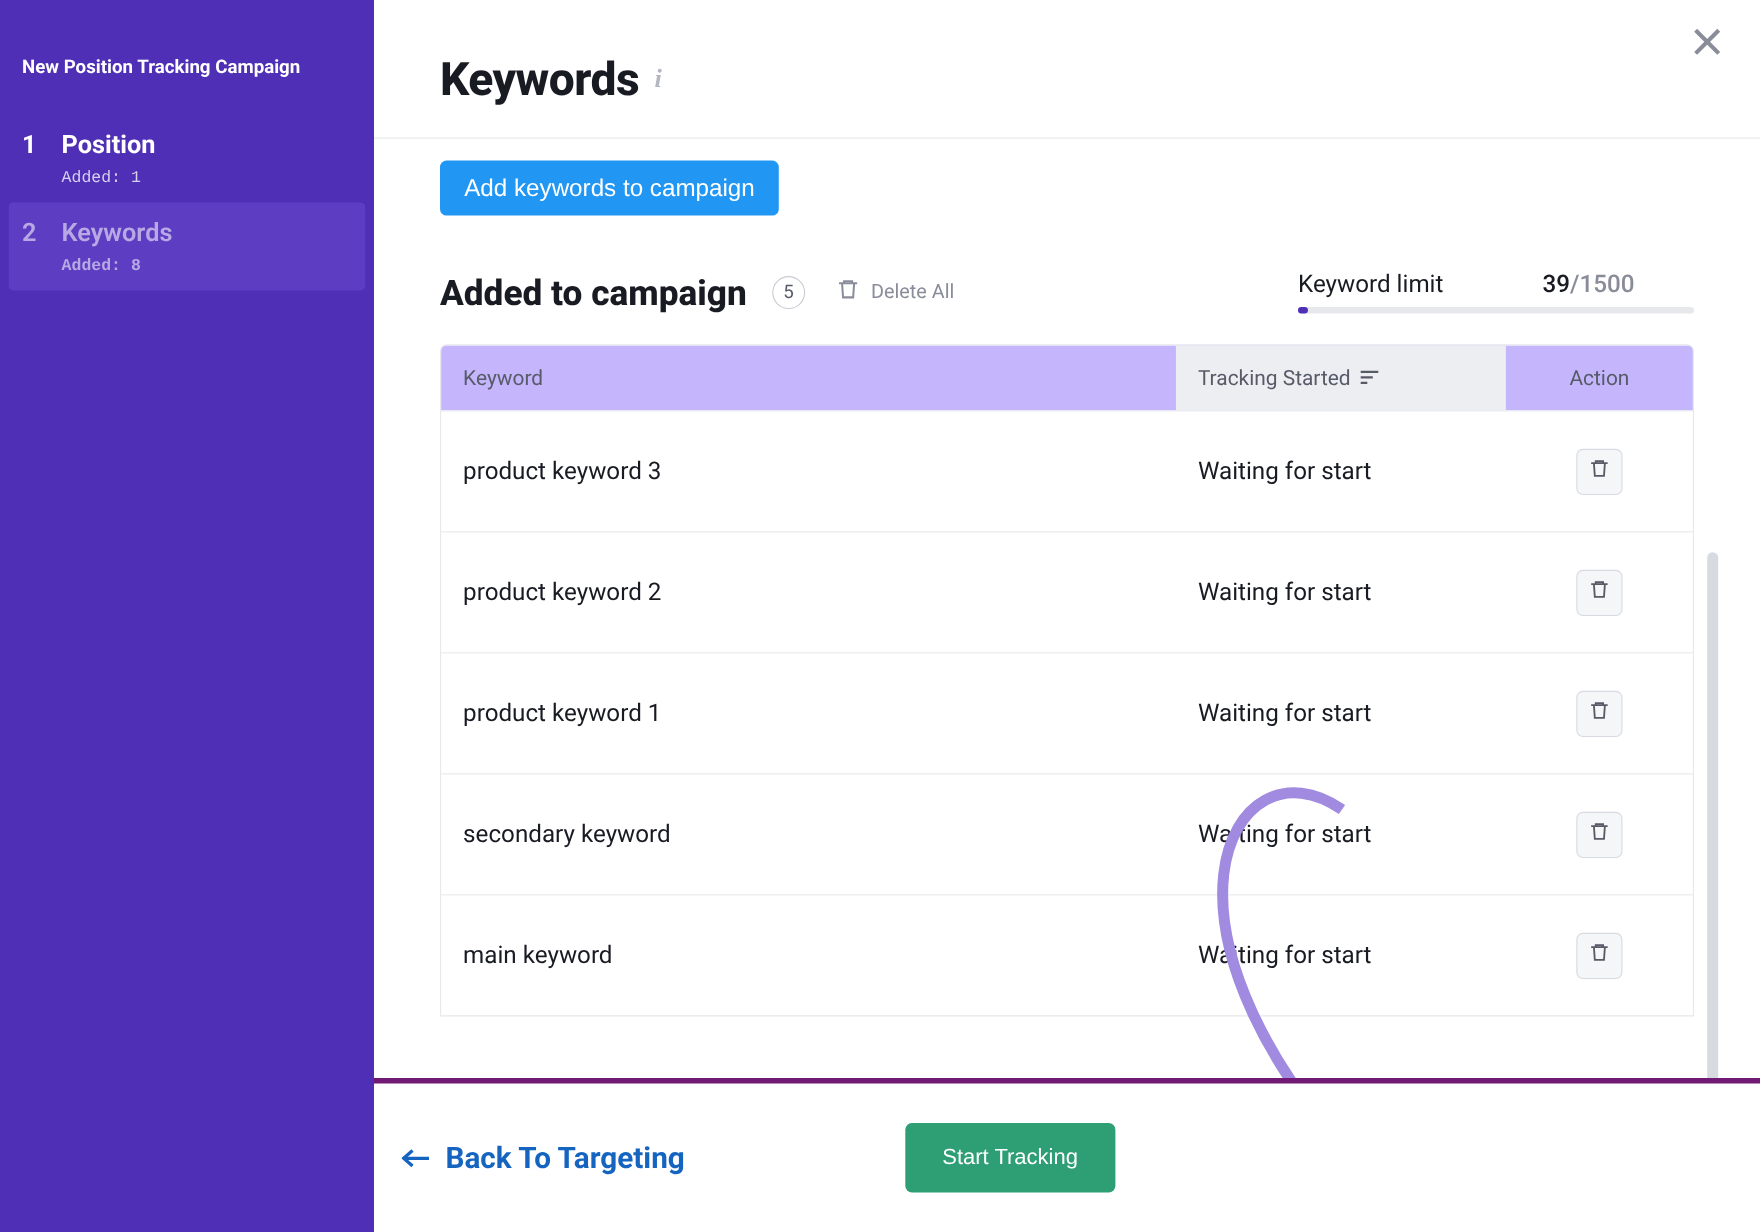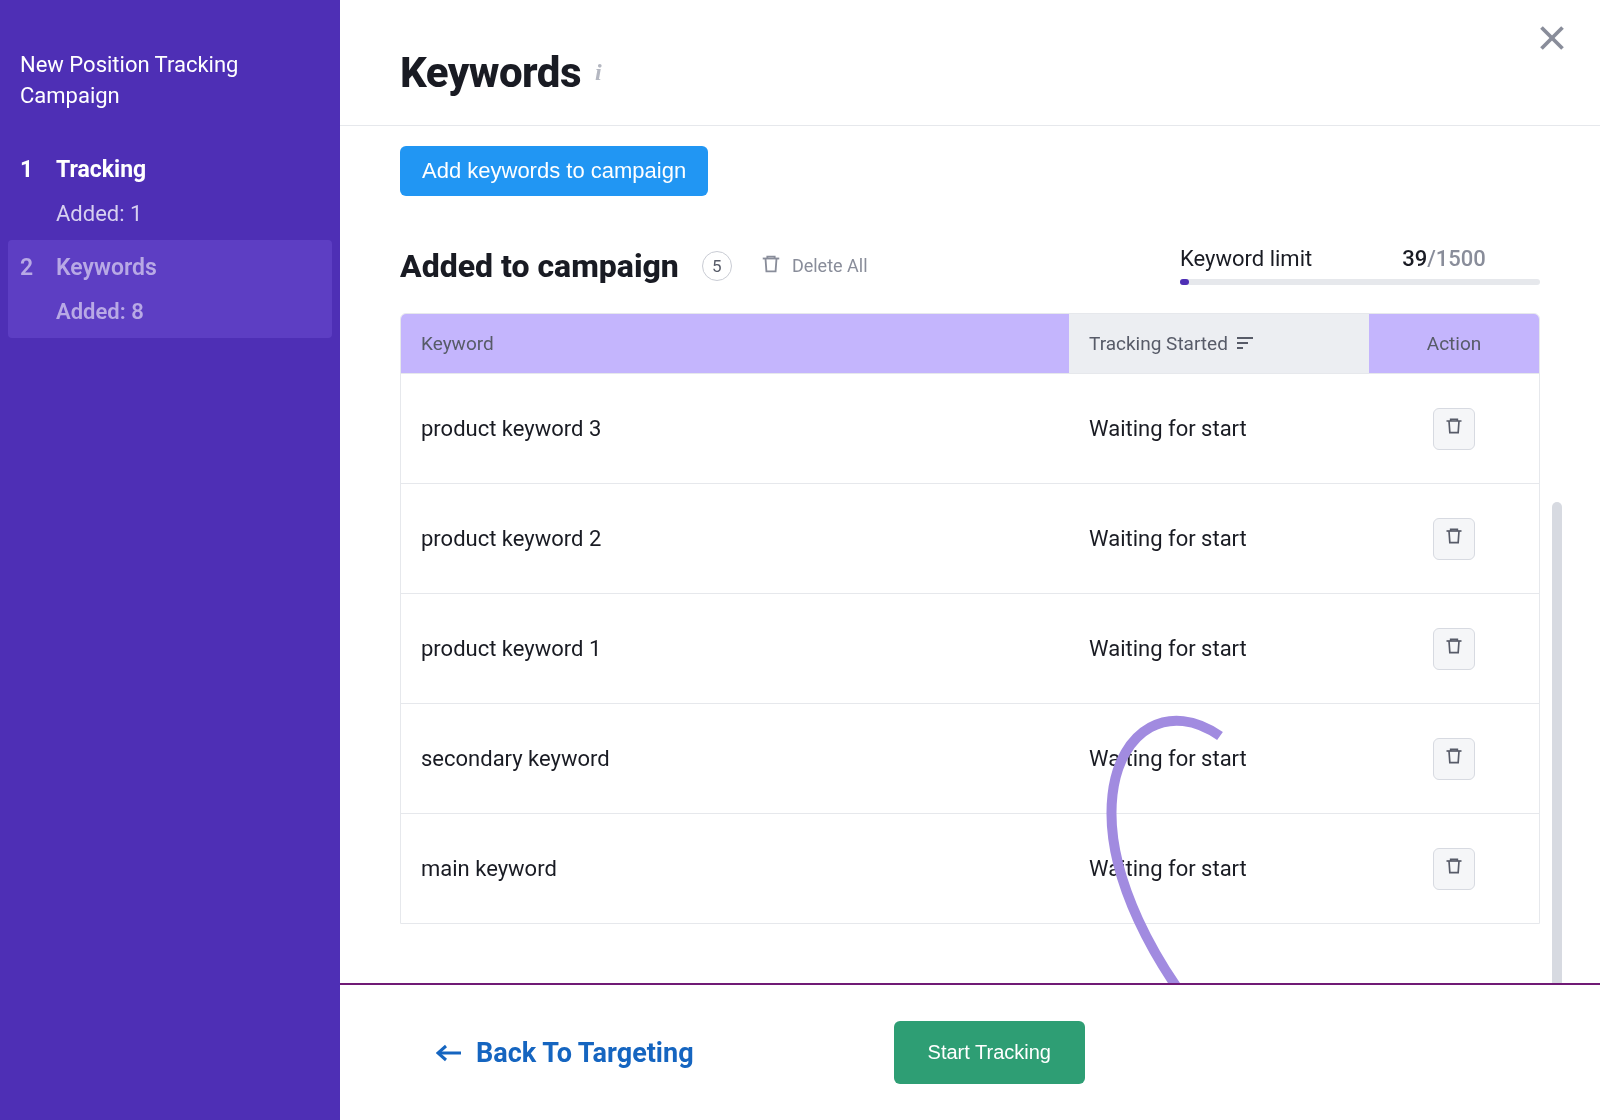--- a/index.html
+++ b/index.html
@@ -13,41 +13,42 @@
   overflow: hidden;
 }
 .sidebar {
   width: 340px;
   background: #4e2fb5;
   color: #fff;
   padding: 50px 0 0 0;
   flex-shrink: 0;
 }
 .sidebar-title {
-  font-size: 22px;
-  font-weight: 400;
+  font-size: 17px;
+  font-weight: 700;
   line-height: 1.4;
   padding: 0 20px 30px 20px;
 }
 .step {
   padding: 14px 20px;
 }
 .step-row {
   display: flex;
   align-items: center;
   gap: 18px;
   font-size: 23px;
 }
 .step-num { font-weight: 700; width: 18px; }
 .step-label { font-weight: 700; }
 .step-sub {
   margin-left: 36px;
-  margin-top: 18px;
-  font-size: 22px;
+  margin-top: 8px;
+  font-size: 15px;
   color: #d7d0f0;
+  font-family: Liberation Mono, monospace;
 }
 .step.current {
   background: #5d3ec3;
   border-radius: 4px;
   margin: 0 8px;
   padding: 14px 12px;
 }
 .step.current .step-num,
 .step.current .step-label,
 .step.current .step-sub {
@@ -224,22 +225,22 @@
   position: absolute;
   right: 38px;
   top: 376px;
   width: 10px;
   height: 560px;
   background: #d7dae1;
   border-radius: 5px;
 }
 
 .footer {
-  border-top: 2px solid #701a75;
-  padding: 36px 96px;
+  border-top: 5px solid #701a75;
+  padding: 36px 25px;
   display: flex;
   align-items: center;
   gap: 200px;
 }
 .back-link {
   display: flex;
   align-items: center;
   gap: 14px;
   color: #1565c0;
   font-size: 27px;
@@ -267,21 +268,21 @@
 </style>
 </head>
 <body>
 
 <aside class="sidebar">
   <div class="sidebar-title">New Position Tracking Campaign</div>
 
   <div class="step">
     <div class="step-row">
       <span class="step-num">1</span>
-      <span class="step-label">Tracking</span>
+      <span class="step-label">Position</span>
     </div>
     <div class="step-sub">Added: 1</div>
   </div>
 
   <div class="step current">
     <div class="step-row">
       <span class="step-num">2</span>
       <span class="step-label">Keywords</span>
     </div>
     <div class="step-sub">Added: 8</div>

